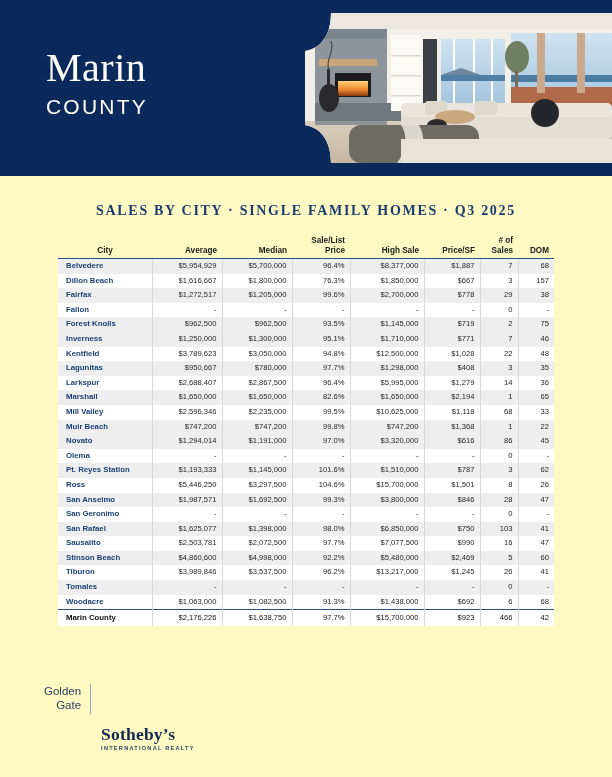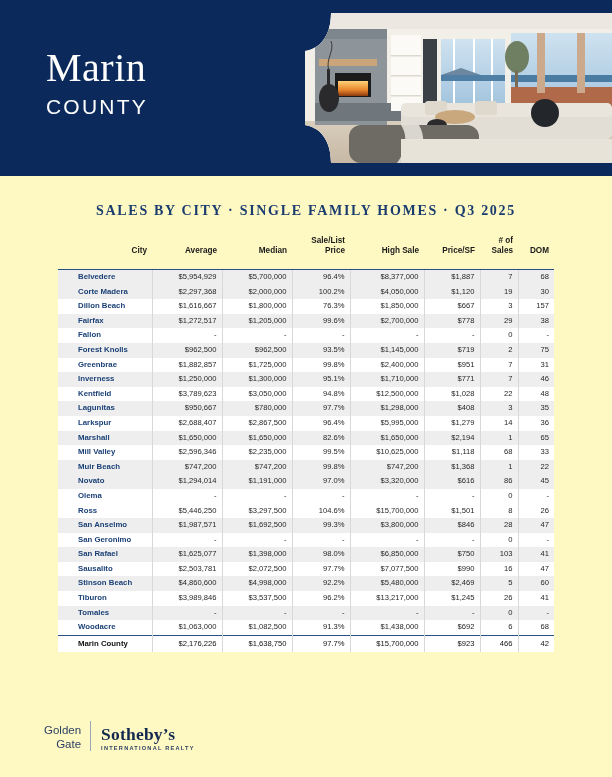--- a/index.html
+++ b/index.html
@@ -87,21 +87,21 @@
     table-layout: fixed;
   }
   table.data th {
     font-size: 8.2px;
     font-weight: 700;
     color: #1a1a1a;
     vertical-align: bottom;
     padding: 0 5px 3px 5px;
     line-height: 9.5px;
   }
-  th.c-city  { text-align: right;  width: 94px; padding-left: 4px; }
+  th.c-city  { text-align: center;  width: 94px; padding-left: 4px; }
   th.c-num   { text-align: right; }
   th.c-avg   { width: 70px; }
   th.c-med   { width: 70px; }
   th.c-slp   { width: 58px; }
   th.c-high  { width: 74px; }
   th.c-psf   { width: 56px; }
   th.c-sales { width: 38px; }
   th.c-dom   { width: 36px; }
 
   table.data tbody tr { height: 14.6px; }
@@ -111,47 +111,47 @@
     border-left: 1px solid #d8d8d8;
     line-height: 14.6px;
     height: 14.6px;
     white-space: nowrap;
   }
   table.data td.city {
     text-align: left;
     font-weight: 700;
     color: #1b4076;
     border-left: none;
-    padding-left: 20px;
+    padding-left: 8px;
     font-size: 7.8px;
   }
   table.data td.num { text-align: right; }
 
   tbody tr.shade td { background: #eeeeee; }
   tbody tr.plain td { background: #ffffff; }
 
-  thead tr.head-rule th { border-bottom: 1.6px solid #2a4f82; padding-bottom: 14px; }
+  thead tr.head-rule th { border-bottom: 1.6px solid #2a4f82; padding-bottom: 3px; }
 
   tbody tr.summary td {
     background: #ffffff;
     border-top: 1.4px solid #2a4f82;
     font-weight: 400;
     color: #111111;
     height: 16px;
     line-height: 16px;
   }
   tbody tr.summary td.city { color: #111111; font-weight: 700; }
 
   
   .footer {
     position: absolute;
     left: 44px;
     bottom: 26px;
     display: flex;
-    align-items: flex-end;
+    align-items: flex-start;
   }
   .fl-left {
     text-align: right;
     font-family: "Liberation Sans", sans-serif;
     font-size: 11.5px;
     line-height: 14px;
     color: #2b3f63;
     font-weight: 400;
     padding-right: 9px;
   }
@@ -298,30 +298,20 @@
           <tr class="shade">
             <td class="city">Belvedere</td>
             <td class="num">$5,954,929</td>
             <td class="num">$5,700,000</td>
             <td class="num">96.4%</td>
             <td class="num">$8,377,000</td>
             <td class="num">$1,887</td>
             <td class="num">7</td>
             <td class="num">68</td>
           </tr>
-          <tr class="shade">
-            <td class="city">Corte Madera</td>
-            <td class="num">$2,297,368</td>
-            <td class="num">$2,000,000</td>
-            <td class="num">100.2%</td>
-            <td class="num">$4,050,000</td>
-            <td class="num">$1,120</td>
-            <td class="num">19</td>
-            <td class="num">30</td>
-          </tr>
           <tr class="plain">
             <td class="city">Dillon Beach</td>
             <td class="num">$1,616,667</td>
             <td class="num">$1,800,000</td>
             <td class="num">76.3%</td>
             <td class="num">$1,850,000</td>
             <td class="num">$667</td>
             <td class="num">3</td>
             <td class="num">157</td>
           </tr>
@@ -348,30 +338,20 @@
           <tr class="shade">
             <td class="city">Forest Knolls</td>
             <td class="num">$962,500</td>
             <td class="num">$962,500</td>
             <td class="num">93.5%</td>
             <td class="num">$1,145,000</td>
             <td class="num">$719</td>
             <td class="num">2</td>
             <td class="num">75</td>
           </tr>
-          <tr class="plain">
-            <td class="city">Greenbrae</td>
-            <td class="num">$1,882,857</td>
-            <td class="num">$1,725,000</td>
-            <td class="num">99.8%</td>
-            <td class="num">$2,400,000</td>
-            <td class="num">$951</td>
-            <td class="num">7</td>
-            <td class="num">31</td>
-          </tr>
           <tr class="shade">
             <td class="city">Inverness</td>
             <td class="num">$1,250,000</td>
             <td class="num">$1,300,000</td>
             <td class="num">95.1%</td>
             <td class="num">$1,710,000</td>
             <td class="num">$771</td>
             <td class="num">7</td>
             <td class="num">46</td>
           </tr>
@@ -447,20 +427,30 @@
           </tr>
           <tr class="plain">
             <td class="city">Olema</td>
             <td class="num">-</td>
             <td class="num">-</td>
             <td class="num">-</td>
             <td class="num">-</td>
             <td class="num">-</td>
             <td class="num">0</td>
             <td class="num">-</td>
+          </tr>
+          <tr class="shade">
+            <td class="city">Pt. Reyes Station</td>
+            <td class="num">$1,193,333</td>
+            <td class="num">$1,145,000</td>
+            <td class="num">101.6%</td>
+            <td class="num">$1,510,000</td>
+            <td class="num">$787</td>
+            <td class="num">3</td>
+            <td class="num">62</td>
           </tr>
           <tr class="plain">
             <td class="city">Ross</td>
             <td class="num">$5,446,250</td>
             <td class="num">$3,297,500</td>
             <td class="num">104.6%</td>
             <td class="num">$15,700,000</td>
             <td class="num">$1,501</td>
             <td class="num">8</td>
             <td class="num">26</td>

